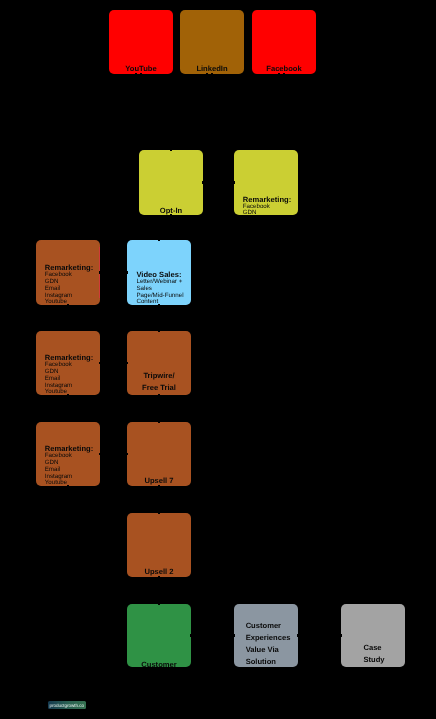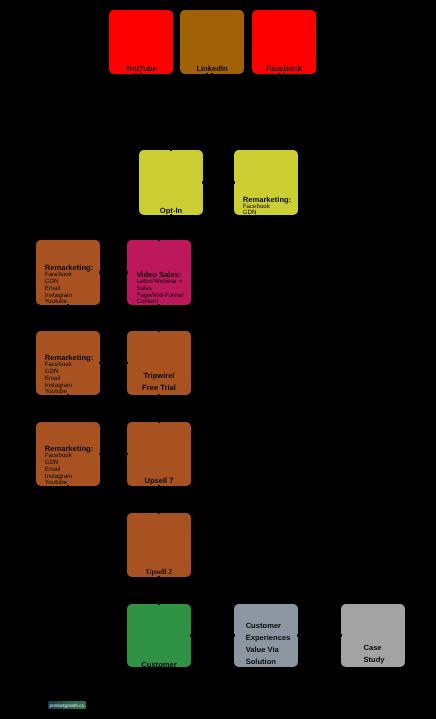--- a/index.html
+++ b/index.html
@@ -67,21 +67,21 @@
     </div>
     <div class="node left" style="left: 36px; top: 240px; width: 64px; height: 65px; background: rgb(168, 82, 33); color: rgb(10, 10, 10);">
       <div class="txt" style="min-width: 48px; transform: translate(1px, 1.4px);">
         <div class="ttl">Remarketing:</div>
         <div class="sub">Facebook<br>GDN<br>Email<br>Instagram<br>Youtube</div>
       </div>
       <span class="edge-accent" style="background: rgb(207, 59, 56); right: 0px; top: 7px; height: 51px;"></span>
       <span class="anchor" style="background: rgb(0, 0, 0); width: 2.4px; height: 1.2px; left: 30.7px; bottom: 0px;"></span>
       <span class="anchor" style="background: rgb(0, 0, 0); width: 1.3px; height: 2.6px; top: 31.2px; right: 0px;"></span>
     </div>
-    <div class="node left" style="left: 127px; top: 240px; width: 64px; height: 65px; background: #be185d; color: rgb(10, 10, 10);">
+    <div class="node left" style="left: 127px; top: 240px; width: 64px; height: 65px; background: #7dd3fc; color: rgb(10, 10, 10);">
       <div class="txt" style="min-width: 46px; transform: translate(1px, 0.5px);">
         <div class="ttl">Video Sales:</div>
         <div class="sub">Letter/Webinar +<br>Sales<br>Page/Mid-Funnel<br>Content</div>
       </div>
       <span class="anchor" style="background: rgb(0, 0, 0); width: 2.4px; height: 1.2px; left: 30.7px; top: 0px;"></span>
       <span class="anchor" style="background: rgb(0, 0, 0); width: 2.4px; height: 1.2px; left: 30.7px; bottom: 0px;"></span>
       <span class="anchor" style="background: rgb(0, 0, 0); width: 1.3px; height: 2.6px; top: 31.2px; left: 0px;"></span>
     </div>
     <div class="node left" style="left: 36px; top: 331px; width: 64px; height: 64px; background: rgb(168, 82, 33); color: rgb(10, 10, 10);">
       <div class="txt" style="min-width: 48px; transform: translate(1px, 1.4px);">
@@ -110,21 +110,21 @@
     </div>
     <div class="node center" style="left: 127px; top: 422px; width: 64px; height: 64px; background: rgb(168, 82, 33); color: rgb(10, 10, 10);">
       <div class="txt" style="transform: translate(0px, -1.1px);">
         <div class="ttl">Upsell 7</div>
       </div>
       <span class="anchor" style="background: rgb(0, 0, 0); width: 2.4px; height: 1.2px; left: 30.7px; top: 0px;"></span>
       <span class="anchor" style="background: rgb(0, 0, 0); width: 2.4px; height: 1.2px; left: 30.7px; bottom: 0px;"></span>
       <span class="anchor" style="background: rgb(0, 0, 0); width: 1.3px; height: 2.6px; top: 30.7px; left: 0px;"></span>
     </div>
     <div class="node center" style="left: 127px; top: 513px; width: 64px; height: 64px; background: rgb(168, 82, 33); color: rgb(10, 10, 10);">
-      <div class="txt" style="transform: translate(0px, -1.1px); font-family: Liberation Serif, serif;">
+      <div class="txt" style="transform: translate(0px, -1.1px);">
         <div class="ttl">Upsell 2</div>
       </div>
       <span class="anchor" style="background: rgb(0, 0, 0); width: 2.4px; height: 1.2px; left: 30.7px; top: 0px;"></span>
       <span class="anchor" style="background: rgb(0, 0, 0); width: 2.4px; height: 1.2px; left: 30.7px; bottom: 0px;"></span>
     </div>
     <div class="node center" style="left: 127px; top: 604px; width: 64px; height: 63px; background: rgb(47, 146, 69); color: rgb(10, 10, 10);">
       <div class="txt" style="transform: translate(0px, 2px);">
         <div class="ttl">Customer</div>
       </div>
       <span class="anchor" style="background: rgb(0, 0, 0); width: 2.4px; height: 1.2px; left: 30.7px; top: 0px;"></span>

